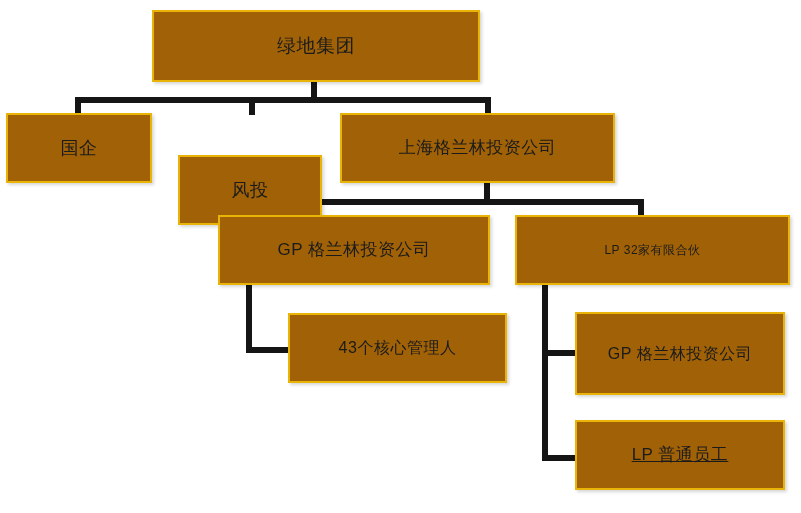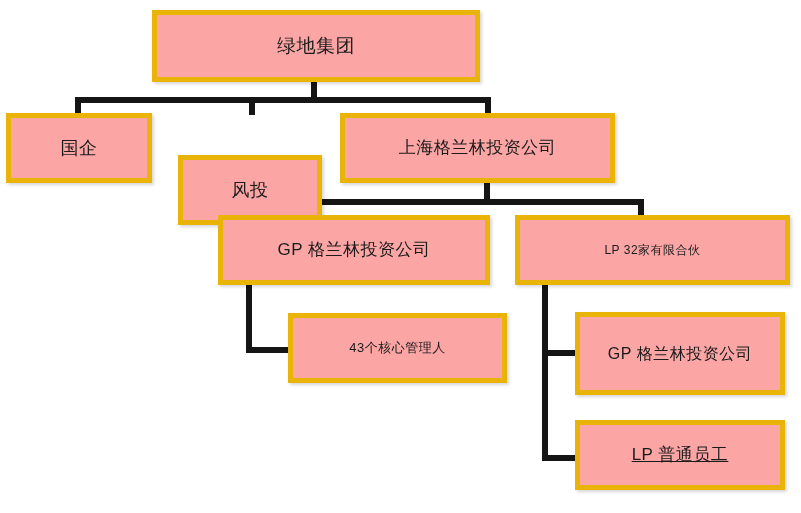--- a/index.html
+++ b/index.html
@@ -14,22 +14,22 @@
   #canvas {
     position: relative;
     width: 801px;
     height: 513px;
     background: #ffffff;
     overflow: hidden;
   }
   .node {
     position: absolute;
     box-sizing: border-box;
-    background: #fca5a5;
-    border: 5px solid #eab308;
+    background: #a16207;
+    border: 2px solid #eab308;
     box-shadow: 2px 2px 3px rgba(0,0,0,0.16);
     display: flex;
     align-items: center;
     justify-content: center;
     text-align: right;
     color: #1b1b1b;
     z-index: 2;
   }
   .node-label {
     display: block;
@@ -50,21 +50,21 @@
   #node-shanghai       { left:340px; top:113px; width:275px; height:70px; }
   #node-shanghai .node-label { font-size: 17px; }
 
   #node-gp-main        { left:218px; top:215px; width:272px; height:70px; }
   #node-gp-main .node-label { font-size: 17px; }
 
   #node-lp-main        { left:515px; top:215px; width:275px; height:70px; }
   #node-lp-main .node-label { font-size: 12px; }
 
   #node-managers       { left:288px; top:313px; width:219px; height:70px; }
-  #node-managers .node-label { font-size: 13px; }
+  #node-managers .node-label { font-size: 16px; }
 
   #node-gp-sub         { left:575px; top:312px; width:210px; height:83px; }
   #node-gp-sub .node-label { font-size: 16px; }
 
   #node-lp-sub         { left:575px; top:420px; width:210px; height:70px; }
   #node-lp-sub .node-label { font-size: 17px; text-decoration: underline; }
 
   
   .conn {
     position: absolute;

